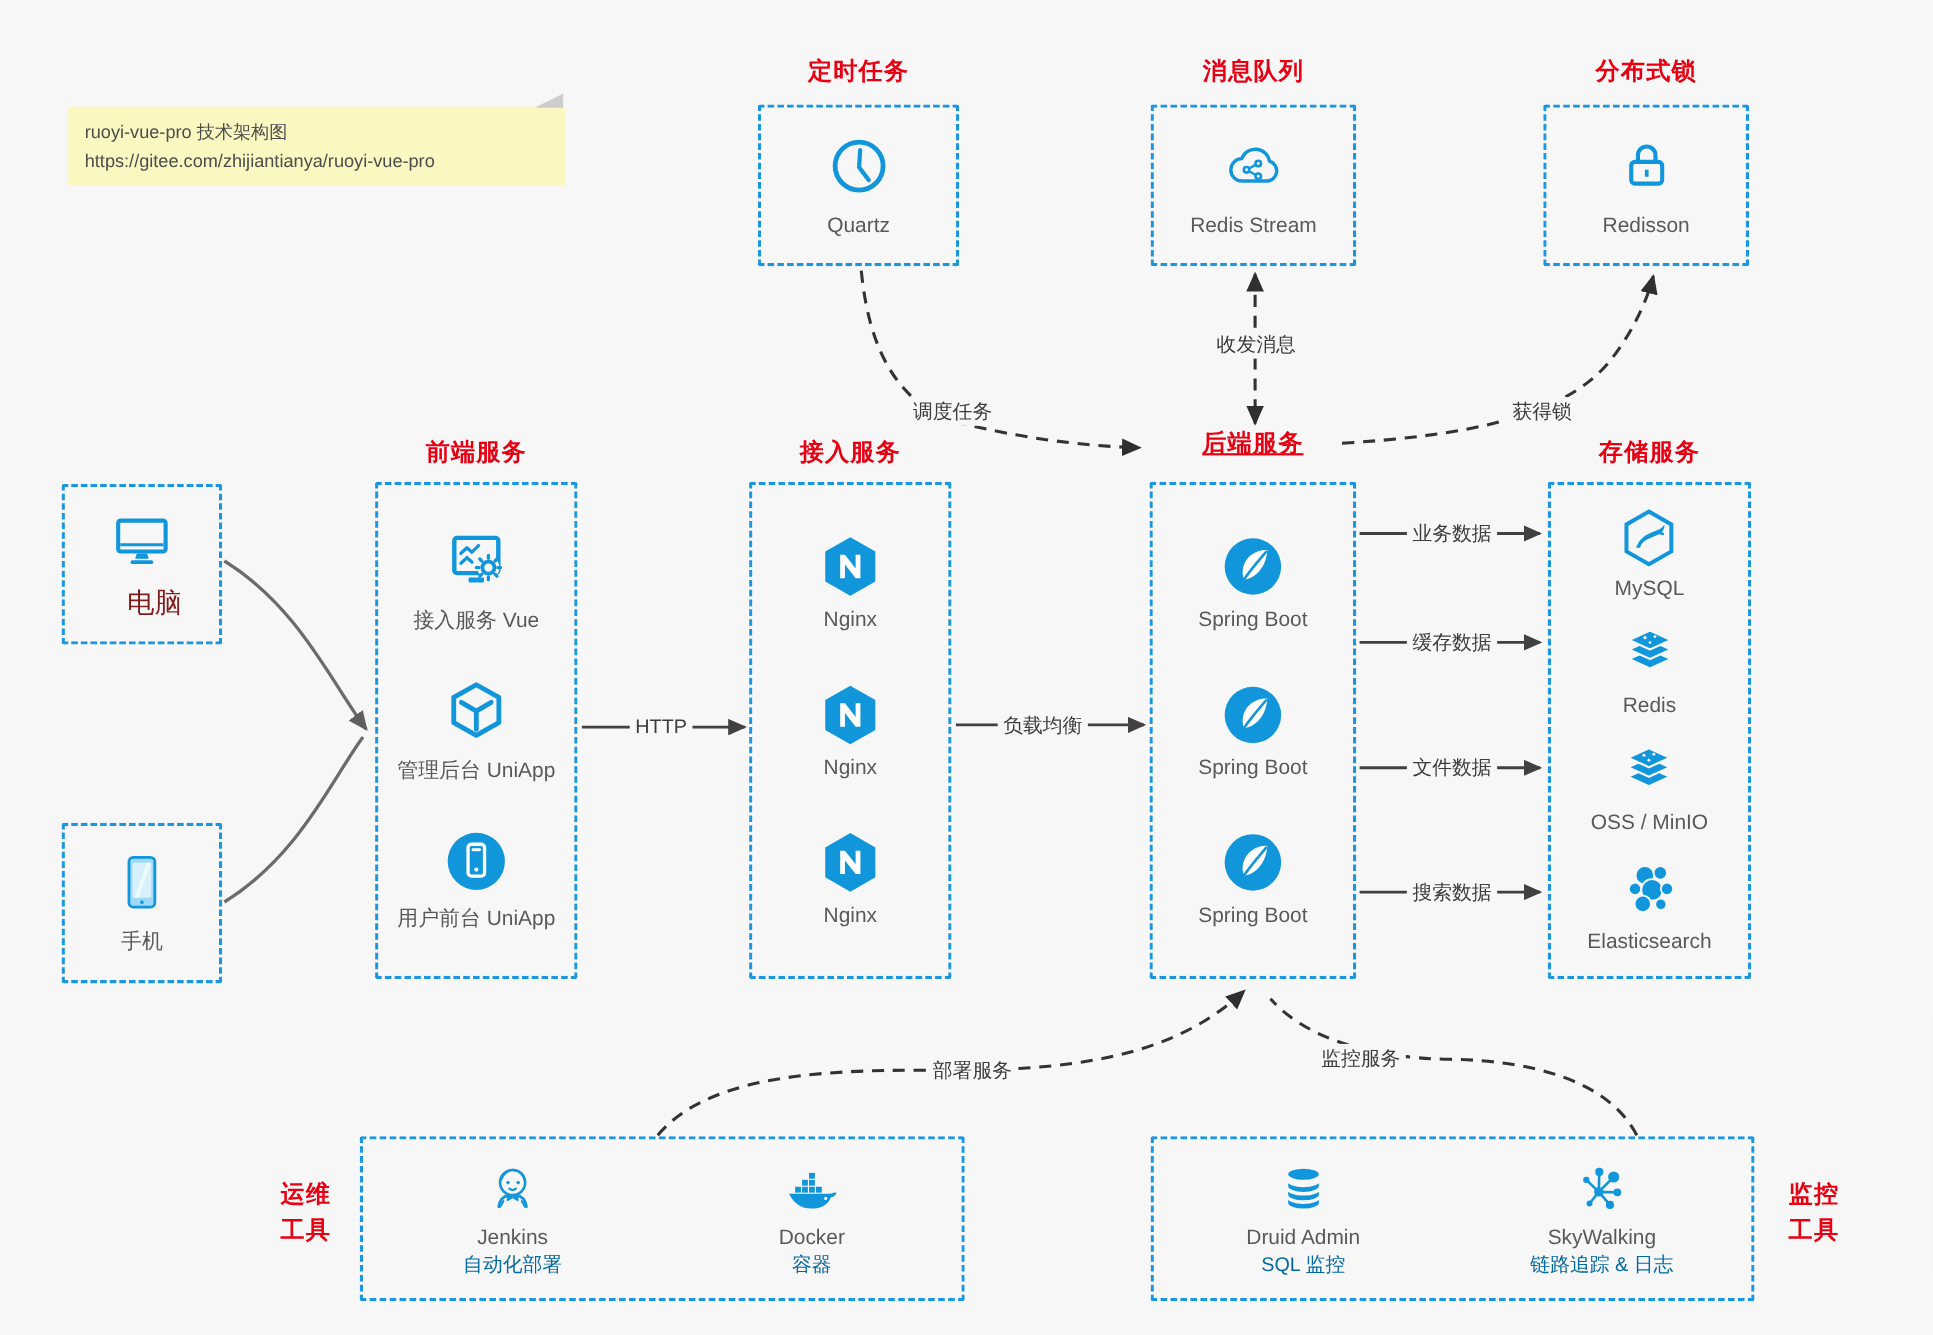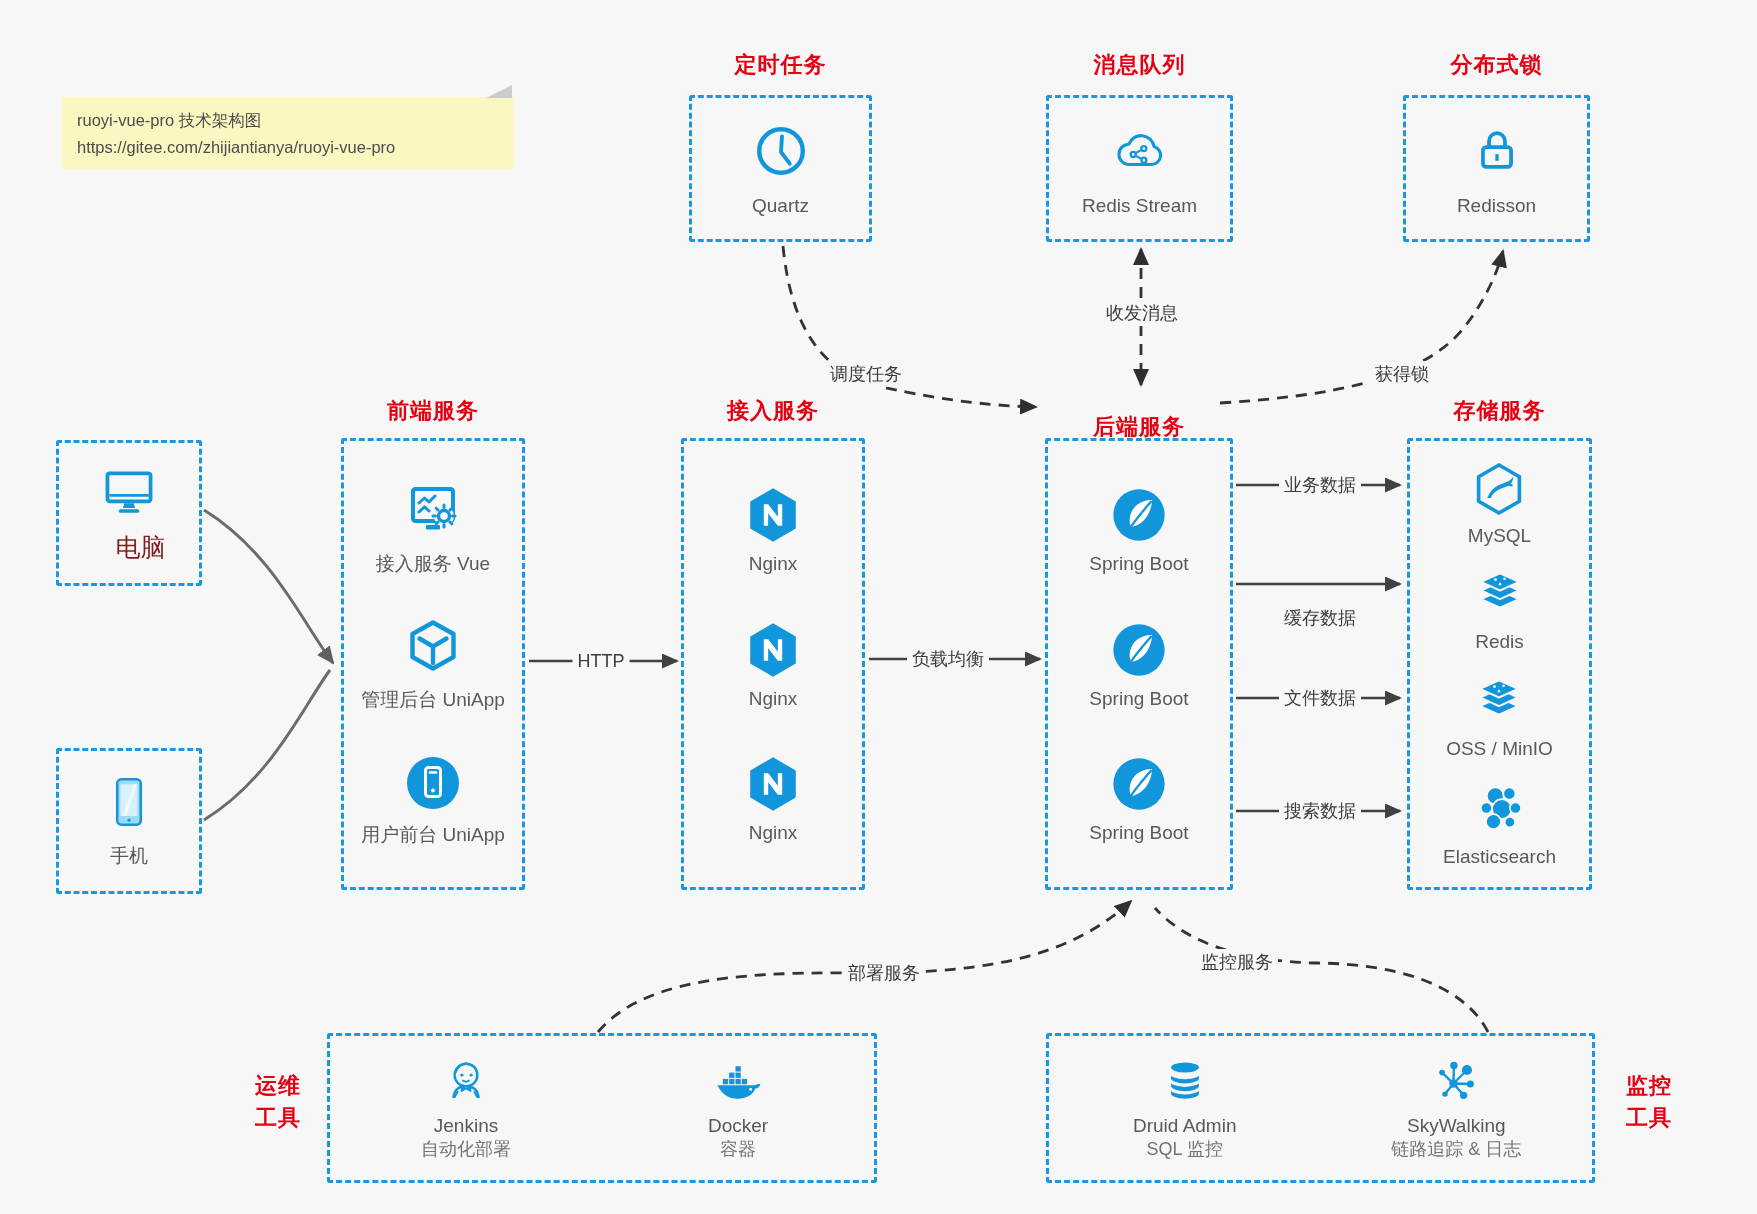--- a/index.html
+++ b/index.html
@@ -32,21 +32,21 @@
     text-align:center;letter-spacing:1px;
   }
   .side-title{
     position:absolute;z-index:2;color:#e60012;font-weight:bold;font-size:22px;
     text-align:center;line-height:1.45;letter-spacing:1px;
   }
   .node{display:flex;flex-direction:column;align-items:center;}
   .node .lab{margin-top:7px;color:#595959;font-size:19px;white-space:nowrap;}
   .bnode{flex:1;display:flex;flex-direction:column;align-items:center;justify-content:center;}
   .bnode .nm{margin-top:6px;color:#595959;font-size:19px;white-space:nowrap;line-height:1.25;}
-  .bnode .sub{color:#737373;font-size:18px;white-space:nowrap;line-height:1.3;}
+  .bnode .sub{color:#0369a1;font-size:18px;white-space:nowrap;line-height:1.3;}
   .edge-label{
     position:absolute;z-index:3;transform:translate(-50%,-50%);
     background:#f7f7f8;color:#3c3c3c;font-size:18px;padding:1px 5px;white-space:nowrap;
   }
   .icon{line-height:0;}
   .icon svg{display:block;}
 </style>
 </head>
 <body>
 
@@ -219,21 +219,21 @@
       <span class="icon">
         <svg width="62" height="62" viewBox="0 0 64 64">
             <path d="M32 4.5 L55.5 18 V46 L32 59.5 L8.5 46 V18 Z" fill="#1296db"></path>
             <path d="M22.5 43 V21 h4.5 L37 33.8 V21 h4.5 v22 H37 L27 30.2 V43 Z" fill="#fff"></path>
           </svg>
       </span>
       <div class="lab">Nginx</div>
     </div>
   </div>
 
-  <div class="group-title" style="left:1045px;top:412px;width:188px;">后端服务</div>
+  <div class="group-title" style="left:1045px;top:388px;width:188px;text-decoration:underline;">后端服务</div>
   <div class="dbox vstack" style="left:1045px;top:438px;width:188px;height:452px;">
     <div class="node">
       <span class="icon">
         <svg width="62" height="62" viewBox="0 0 64 64">
             <circle cx="32" cy="32" r="26.5" fill="#1296db"></circle>
             <path d="M45.5 16.5 C45 28 38.5 41.5 24 44.5 C20.5 38 22.5 27.5 30 21.5 C35 17.5 41 16 45.5 16.5 Z" fill="#fff"></path>
             <path d="M23.5 44.5 C29 36 37 27 45 17.5" stroke="#1296db" stroke-width="2.4" fill="none"></path>
           </svg>
       </span>
       <div class="lab">Spring Boot</div>
@@ -403,21 +403,21 @@
         </svg>
       </span>
       <div class="nm">SkyWalking</div>
       <div class="sub">链路追踪 &amp; 日志</div>
     </div>
   </div>
 
   <div class="edge-label" style="left:601px;top:661px;">HTTP</div>
   <div class="edge-label" style="left:948px;top:659px;">负载均衡</div>
   <div class="edge-label" style="left:1320px;top:485px;">业务数据</div>
-  <div class="edge-label" style="left:1320px;top:584px;margin-top:34px;">缓存数据</div>
+  <div class="edge-label" style="left:1320px;top:584px;">缓存数据</div>
   <div class="edge-label" style="left:1320px;top:698px;">文件数据</div>
   <div class="edge-label" style="left:1320px;top:811px;">搜索数据</div>
   <div class="edge-label" style="left:866px;top:374px;">调度任务</div>
   <div class="edge-label" style="left:1142px;top:313px;">收发消息</div>
   <div class="edge-label" style="left:1402px;top:374px;">获得锁</div>
   <div class="edge-label" style="left:884px;top:973px;">部署服务</div>
   <div class="edge-label" style="left:1237px;top:962px;">监控服务</div>
 
 </div>
 

